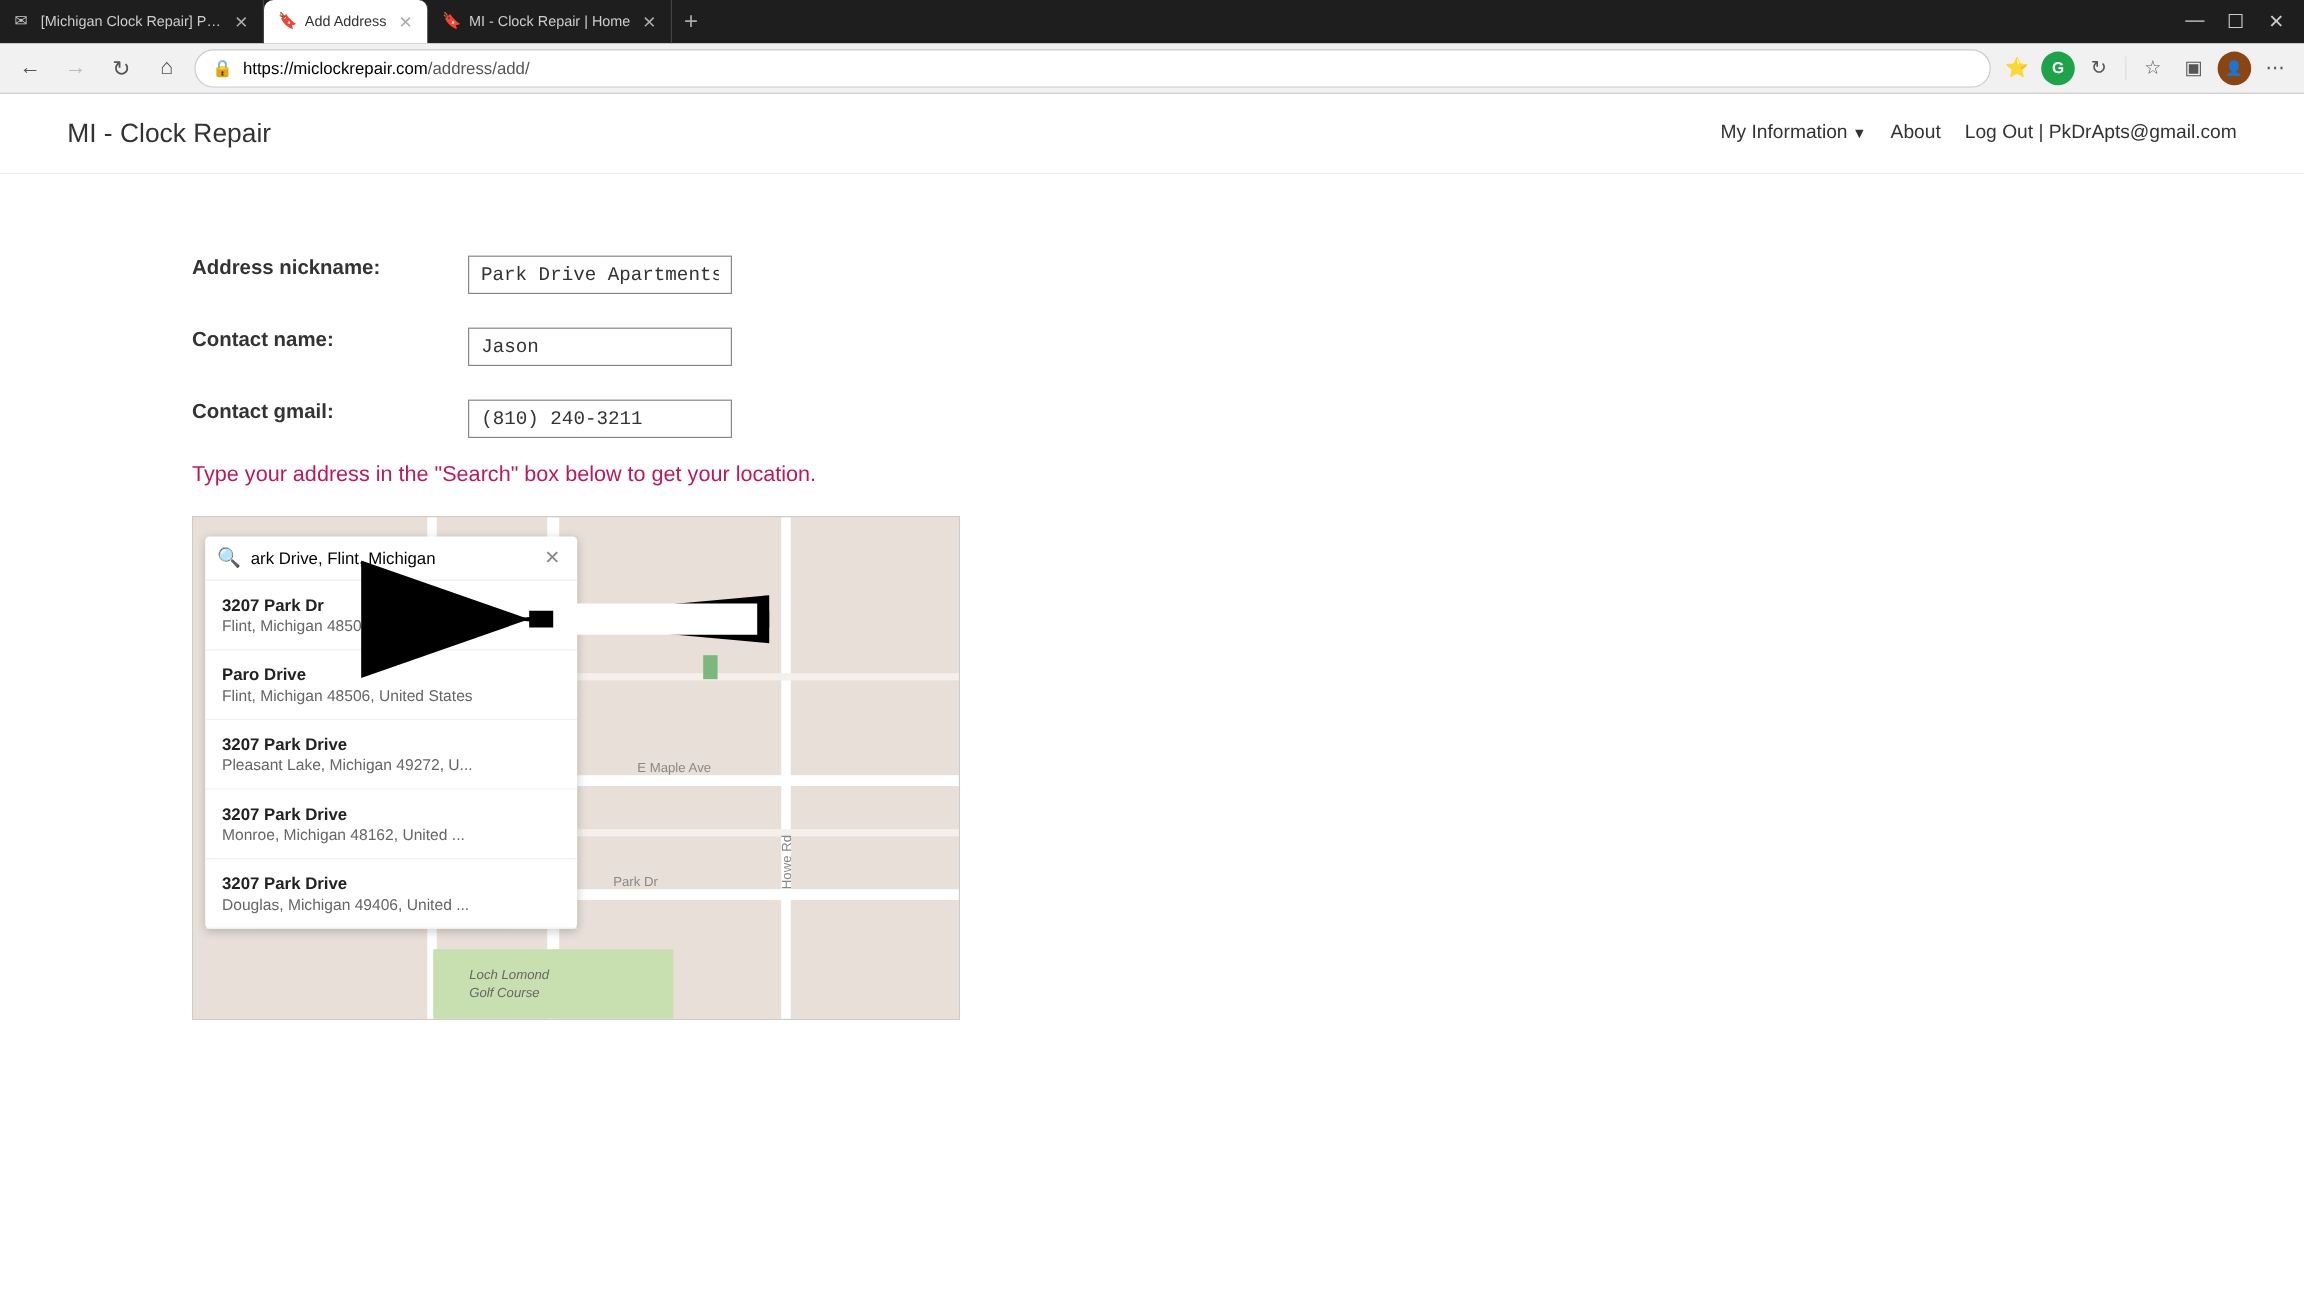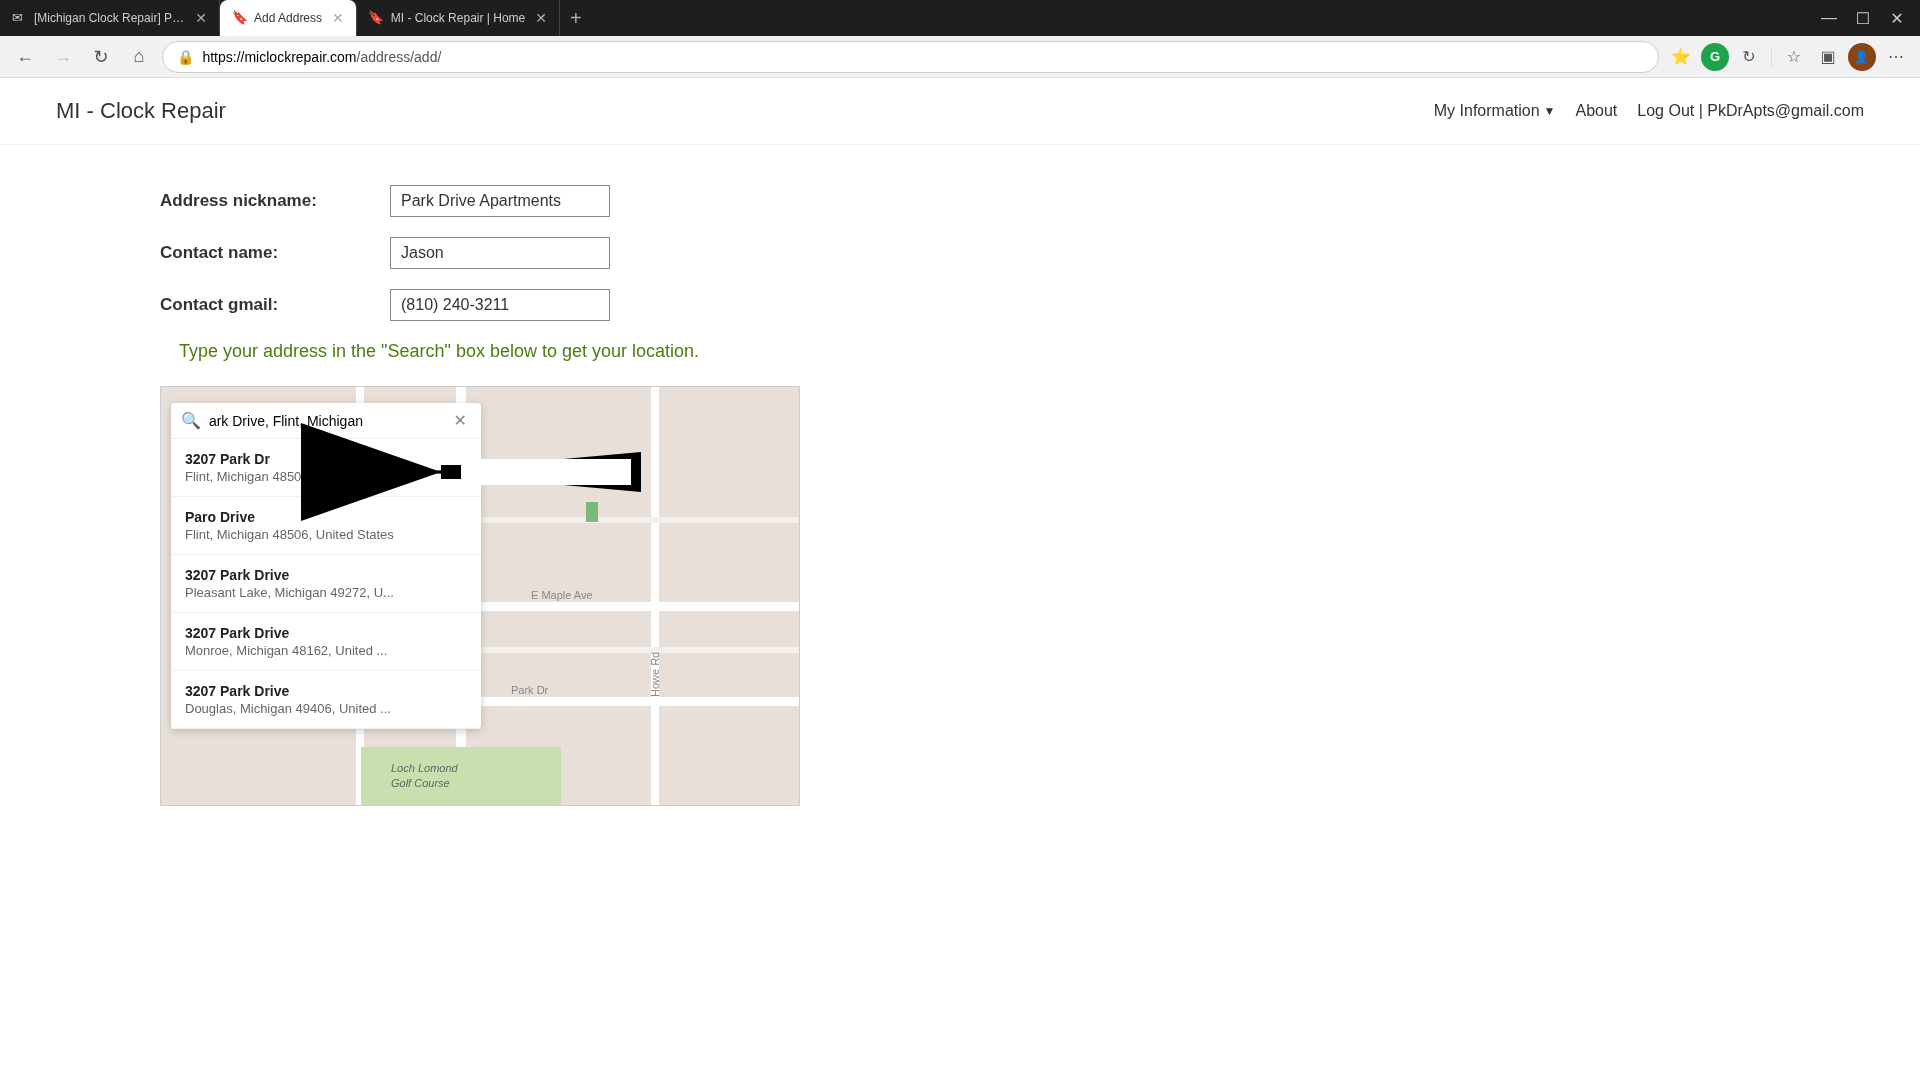--- a/index.html
+++ b/index.html
@@ -33,25 +33,25 @@
     .page-header { display: flex; align-items: center; justify-content: space-between; padding: 20px 56px; border-bottom: 1px solid #eee; }
     .site-title { font-size: 22px; color: #333; font-weight: normal; }
     .header-nav { display: flex; align-items: center; gap: 20px; }
     .header-nav a { color: #333; text-decoration: none; font-size: 16px; cursor: pointer; }
     .header-nav .my-info { display: flex; align-items: center; gap: 4px; }
     .header-nav .dropdown-arrow { font-size: 12px; }
     .header-nav .logout { color: #333; }
 
     .page-content { padding: 40px 160px; }
 
-    .form-group { display: flex; align-items: center; margin-bottom: 20px; }
+    .form-group { display: flex; align-items: flex-start; margin-bottom: 20px; margin-top: 28px; }
     .form-label { font-weight: bold; font-size: 17px; min-width: 230px; }
-    .form-input { border: 1px solid #888; padding: 6px 10px; font-size: 16px; width: 220px; color: #333; outline: none; }
-
-    .instruction-text { font-size: 18px; color: #4d7c0f; margin-bottom: 24px; margin-left: 19px; }
+    .form-input { border: 1px solid #888; padding: 6px 10px; font-size: 16px; width: 220px; color: #333; outline: none; font-family: Liberation Mono, monospace; }
+
+    .instruction-text { font-size: 18px; color: #be185d; margin-bottom: 24px; }
 
     
     .map-container { position: relative; width: 640px; height: 420px; background: #e8e0d8; overflow: hidden; border: 1px solid #ccc; }
 
     
     .search-overlay { position: absolute; top: 16px; left: 10px; z-index: 10; background: #fff; border-radius: 4px; box-shadow: 0 2px 8px rgba(0,0,0,0.2); width: 310px; }
     .search-box { display: flex; align-items: center; padding: 8px 10px; border-bottom: 1px solid #eee; }
     .search-icon-wrap { color: #888; font-size: 16px; margin-right: 8px; }
     .search-input { flex: 1; border: none; outline: none; font-size: 14px; color: #000000; }
     .search-clear { color: #888; cursor: pointer; font-size: 16px; padding: 0 4px; }

